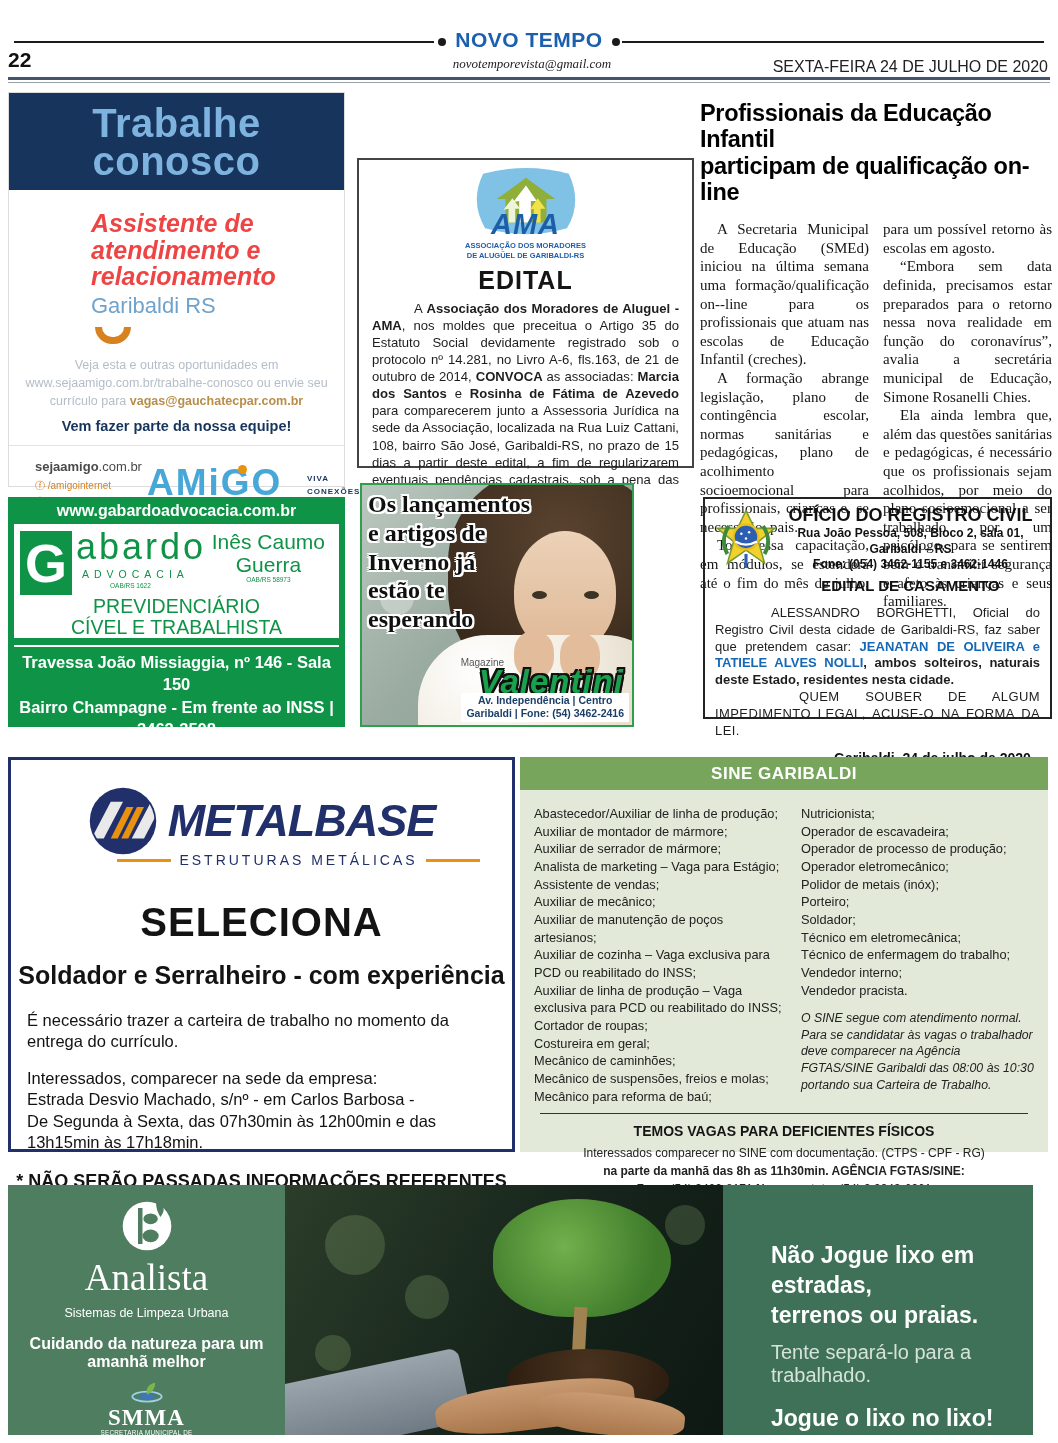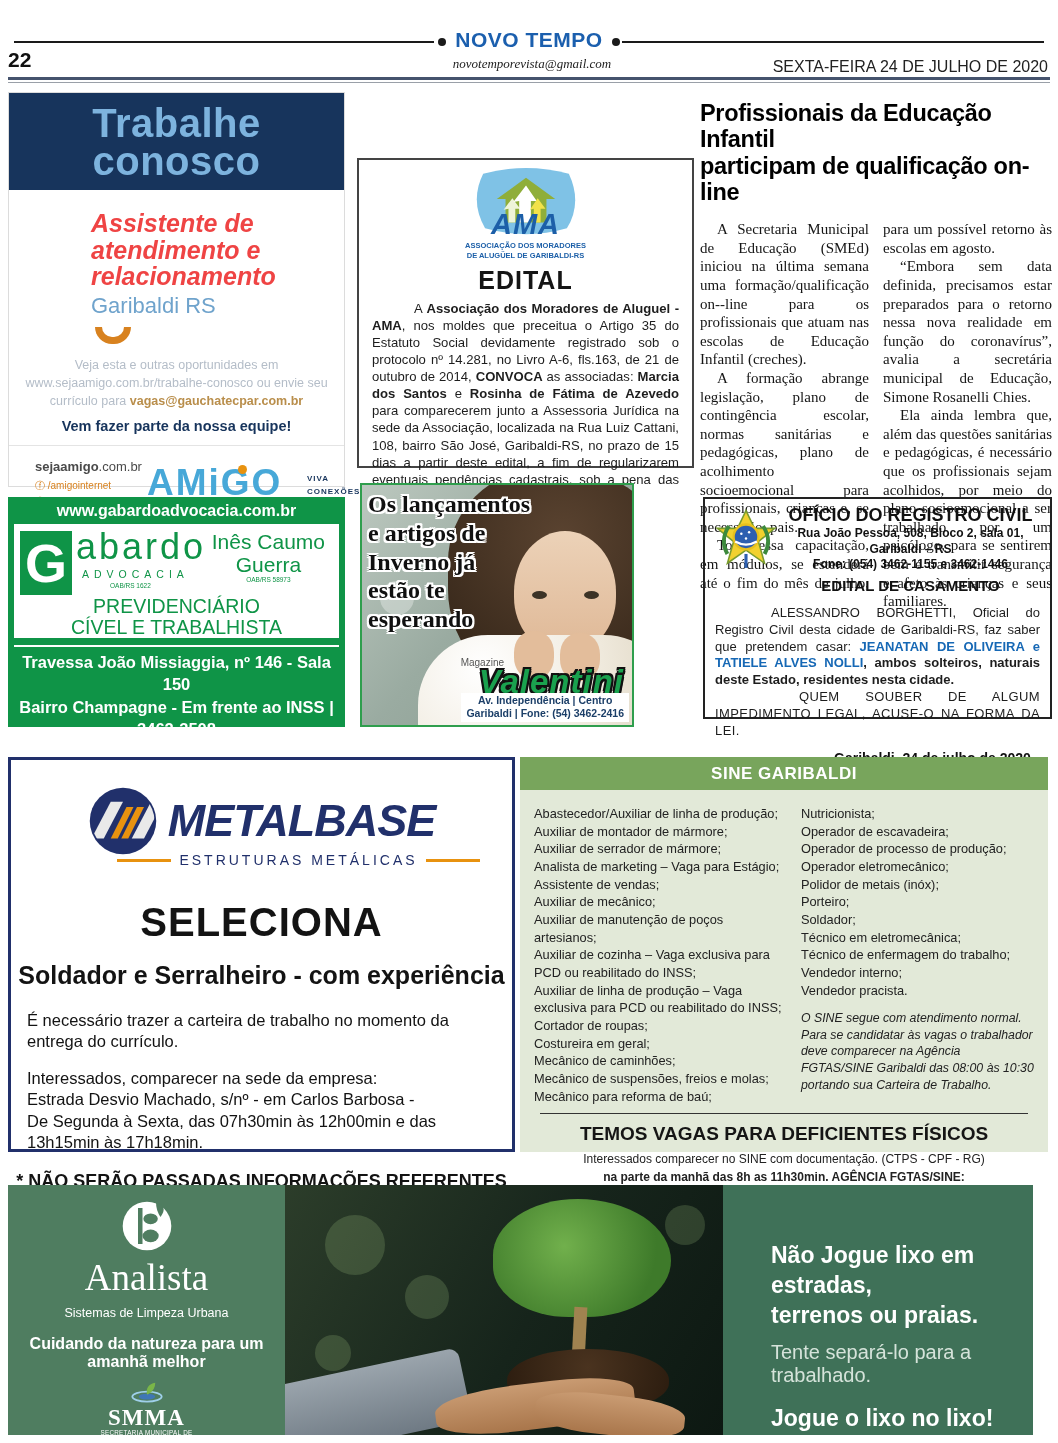--- a/index.html
+++ b/index.html
@@ -138,21 +138,21 @@
   
   .sine-box{position:absolute;left:520px;top:757px;width:528px;height:395px;background:#e2e9d8;}
   .sine-header{height:33px;background:#78a55c;color:#fff;font-weight:800;font-size:17px;
     letter-spacing:.5px;display:flex;align-items:center;justify-content:center;}
   .sine-cols{display:flex;padding:15px 14px 0;gap:12px;}
   .sine-col{font-size:12.8px;line-height:1.38;color:#222;}
   .sine-col.l{width:256px;}
   .sine-col.r{width:234px;}
   .sine-note{margin-top:11px;font-style:italic;font-size:12.3px;line-height:1.35;color:#222;}
   .sine-divider{margin:8px auto 0;width:488px;height:1px;background:#333;}
-  .sine-deftitle{margin-top:9px;text-align:center;font-weight:800;font-size:19px;color:#151515;}
+  .sine-deftitle{margin-top:9px;text-align:center;font-weight:800;font-size:14px;color:#151515;}
   .sine-deflines{margin-top:5px;text-align:center;font-size:12px;line-height:1.5;color:#222;}
   .sine-deflines .bold{font-weight:bold;}
 
   
   .ad-biasotto{position:absolute;left:8px;top:1185px;width:1025px;height:250px;display:flex;}
   .bia-left{width:277px;background:#4f7d60;color:#fff;text-align:center;position:relative;flex:none;}
   .bia-blogo{margin-top:14px;}
   .bia-brand{margin-top:2px;font-family:"Liberation Serif",serif;font-size:37px;line-height:1;}
   .bia-brand-sub{font-size:12.5px;margin-top:10px;}
   .bia-slogan{margin-top:15px;font-size:16px;font-weight:bold;}

